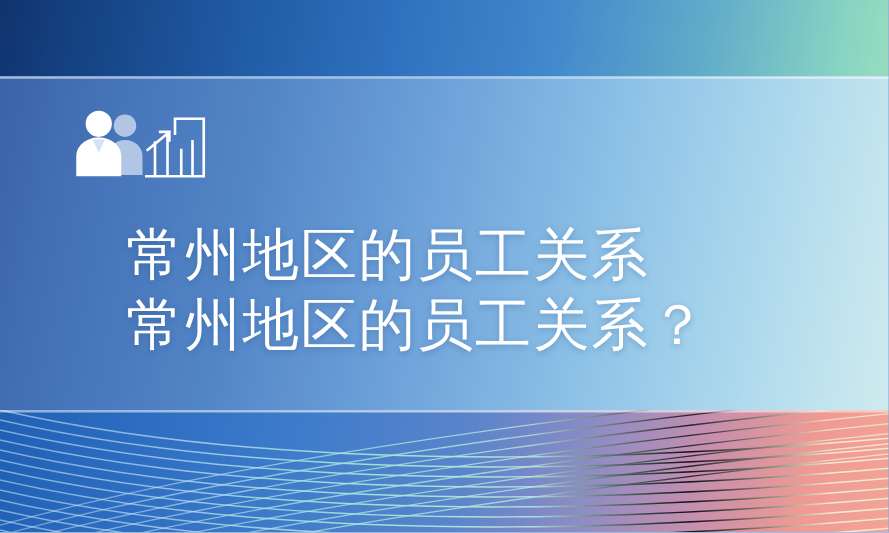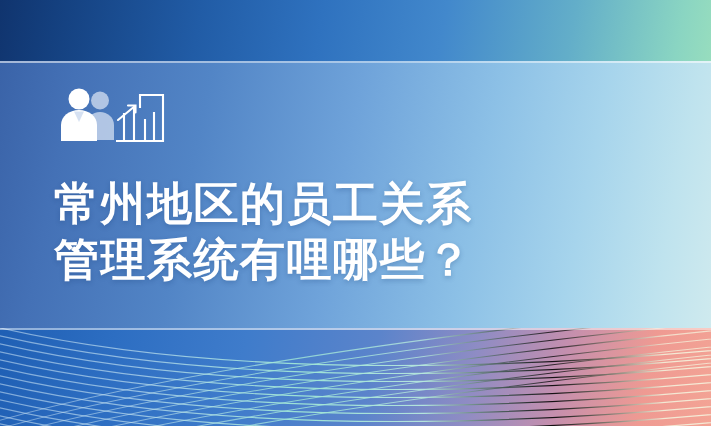--- a/index.html
+++ b/index.html
@@ -106,25 +106,26 @@
     position: absolute;
     left: 54px;
     top: 176px;
     width: 600px;
   }
   .headline-line {
     display: block;
     color: #ffffff;
     font-family: "Liberation Sans", "DejaVu Sans", sans-serif;
     font-size: 45px;
-    font-weight: bold;
+    font-weight: normal;
     line-height: 56px;
     letter-spacing: 1.5px;
     white-space: nowrap;
     text-shadow: 0 2px 5px rgba(20,60,120,.28);
+    margin-left: 47px;
   }
 </style>
 </head>
 <body>
 
 <div id="banner">
 
   <div class="band-top"></div>
 
   <div class="band-mid"></div>
@@ -202,16 +203,16 @@
 
       <g stroke="#ffffff" stroke-width="2.1" fill="none" stroke-linecap="round">
         <path d="M62 34 L79 20"></path>
         <path d="M72 19.5 L79.5 19.5 L79.5 26.5"></path>
       </g>
     </svg>
   </div>
 
   <div class="headline">
     <span class="headline-line">常州地区的员工关系</span>
-    <span class="headline-line">管理系统有哩哪些？</span>
+    <span class="headline-line">常州地区的员工关系？</span>
   </div>
 
 </div>
 
 </body></html>

